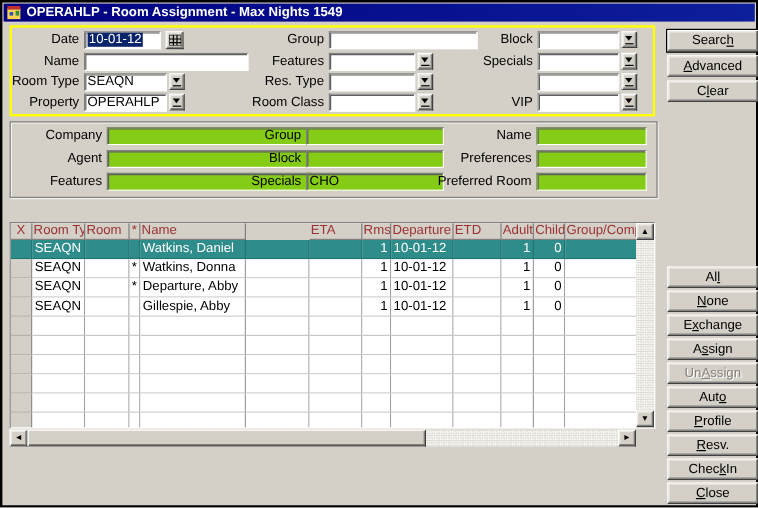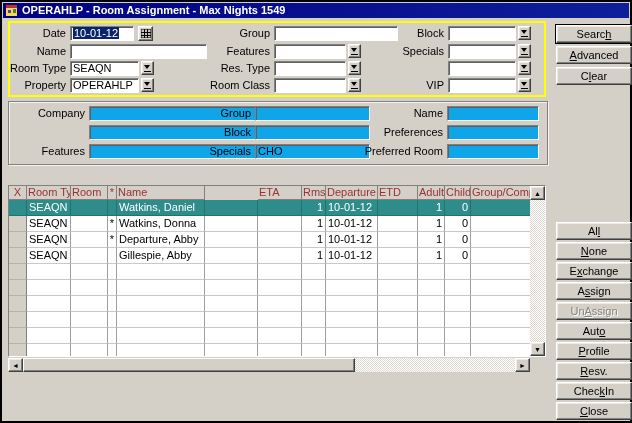--- a/index.html
+++ b/index.html
@@ -16,21 +16,21 @@
   
   #searchpanel{left:8px;top:21px;width:538px;height:76px;border:2px solid #ffff00;box-sizing:border-box;background:#d4d0c8}
   
   #detailspanel{left:8px;top:101px;width:540px;height:64px;border:1px solid #808080;box-sizing:border-box;
                 box-shadow:inset 1px 1px 0 #f5f3ef, 1px 1px 0 #f5f3ef;background:#d4d0c8}
 
   .flabel{text-align:right;height:15px;line-height:15px;white-space:nowrap;overflow:hidden}
   .field{background:#fff;border:1px solid;border-color:#808080 #fff #fff #808080;
          box-shadow:inset 1px 1px 0 #5f5f5f;height:15px;line-height:13px;padding:0 2px;
          box-sizing:border-box;white-space:nowrap;overflow:hidden}
-  .field.gray{background:#0ea5e9}
+  .field.gray{background:#84cc16}
   .seltext{background:#0a246a;color:#fff;padding:0 1px}
 
   button{font:inherit;color:#000}
   .btn{display:flex;align-items:center;justify-content:center;background:#d4d0c8;cursor:default;
        border:1px solid;border-color:#fff #404040 #404040 #fff;
        box-shadow:inset -1px -1px 0 #808080, inset 1px 1px 0 #eceae4;box-sizing:border-box;white-space:nowrap}
   .btn u{text-underline-offset:1px}
   .btn.default{outline:1px solid #000}
   .btn.disabled{color:#87837b;text-shadow:1px 1px 0 #fff}
   .lovbtn{padding:0}
@@ -156,20 +156,21 @@
       </button>
   </div>
 
   <button class="abs btn cmd default" style="top:25px">Searc<u>h</u></button>
   <button class="abs btn cmd" style="top:46px"><u>A</u>dvanced</button>
   <button class="abs btn cmd" style="top:67px">C<u>l</u>ear</button>
 
   <div class="abs" id="detailspanel">
     <div class="abs flabel" style="left:0;top:4px;width:76px">Company</div>
     <div class="abs field gray" style="left:80px;top:4px;width:171px"><span></span></div>
+    <div class="abs flabel" style="left:0;top:23px;width:76px">Agent</div>
     <div class="abs field gray" style="left:80px;top:23px;width:171px"><span></span></div>
     <div class="abs flabel" style="left:0;top:42px;width:76px">Features</div>
     <div class="abs field gray" style="left:80px;top:42px;width:171px"><span></span></div>
 
     <div class="abs flabel" style="left:150px;top:4px;width:92px">Group</div>
     <div class="abs field gray" style="left:246px;top:4px;width:115px"><span></span></div>
     <div class="abs flabel" style="left:150px;top:23px;width:92px">Block</div>
     <div class="abs field gray" style="left:246px;top:23px;width:115px"><span></span></div>
     <div class="abs flabel" style="left:150px;top:42px;width:92px">Specials</div>
     <div class="abs field gray" style="left:246px;top:42px;width:115px"><span>CHO</span></div>

